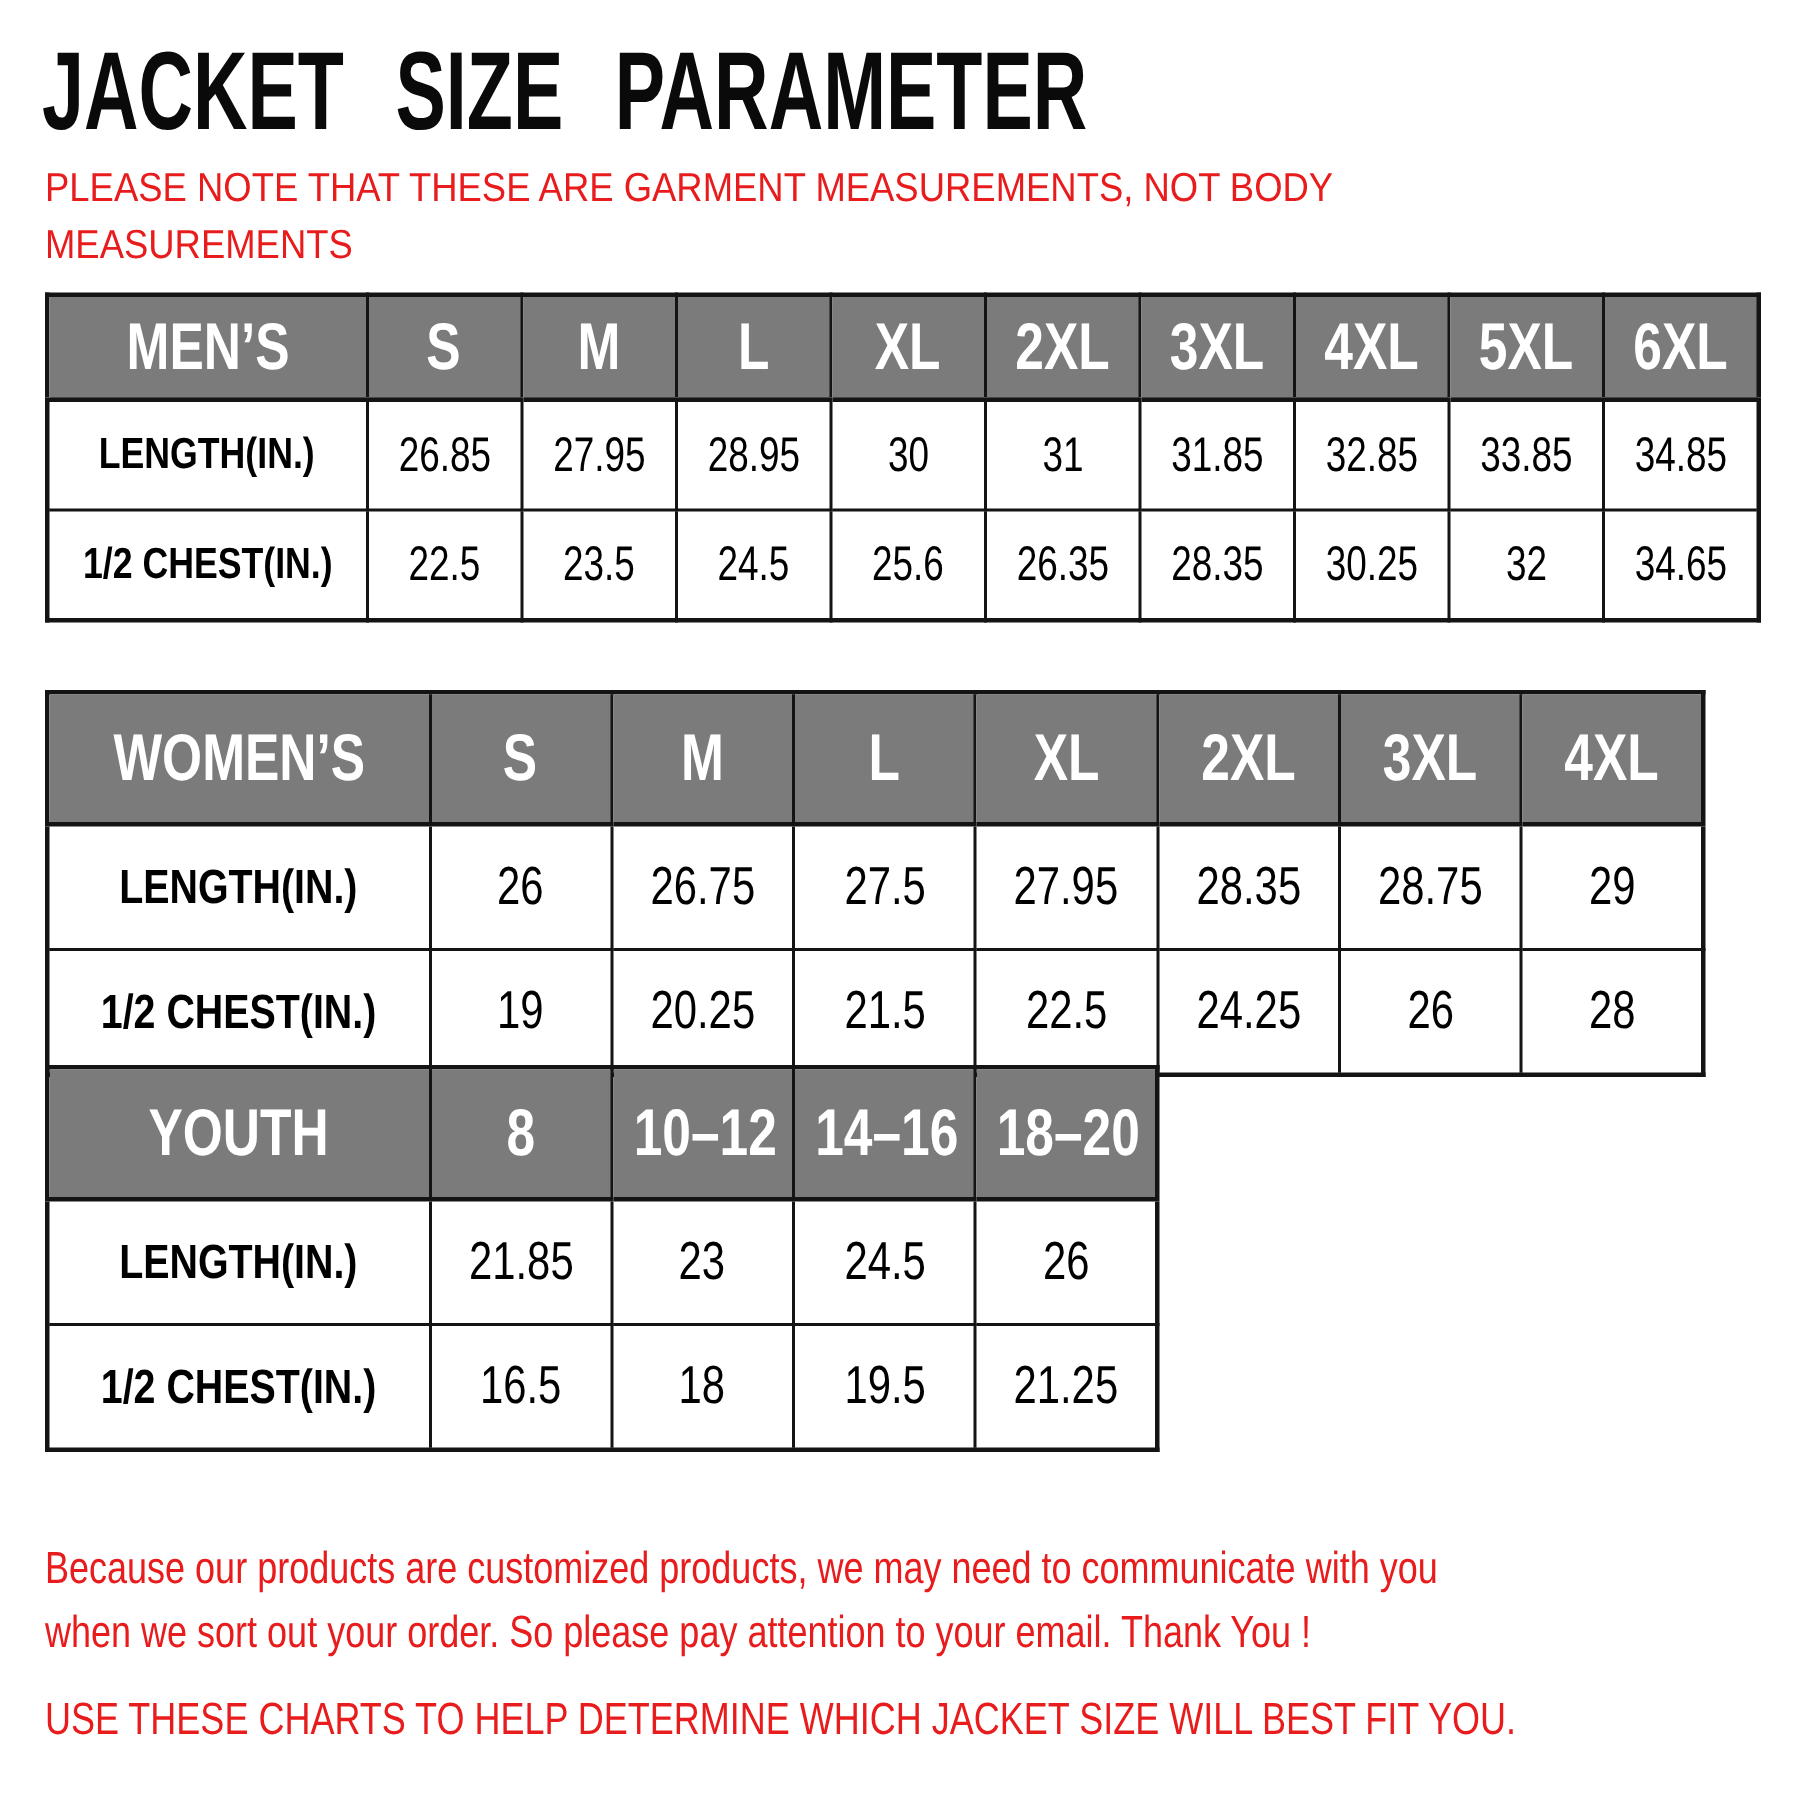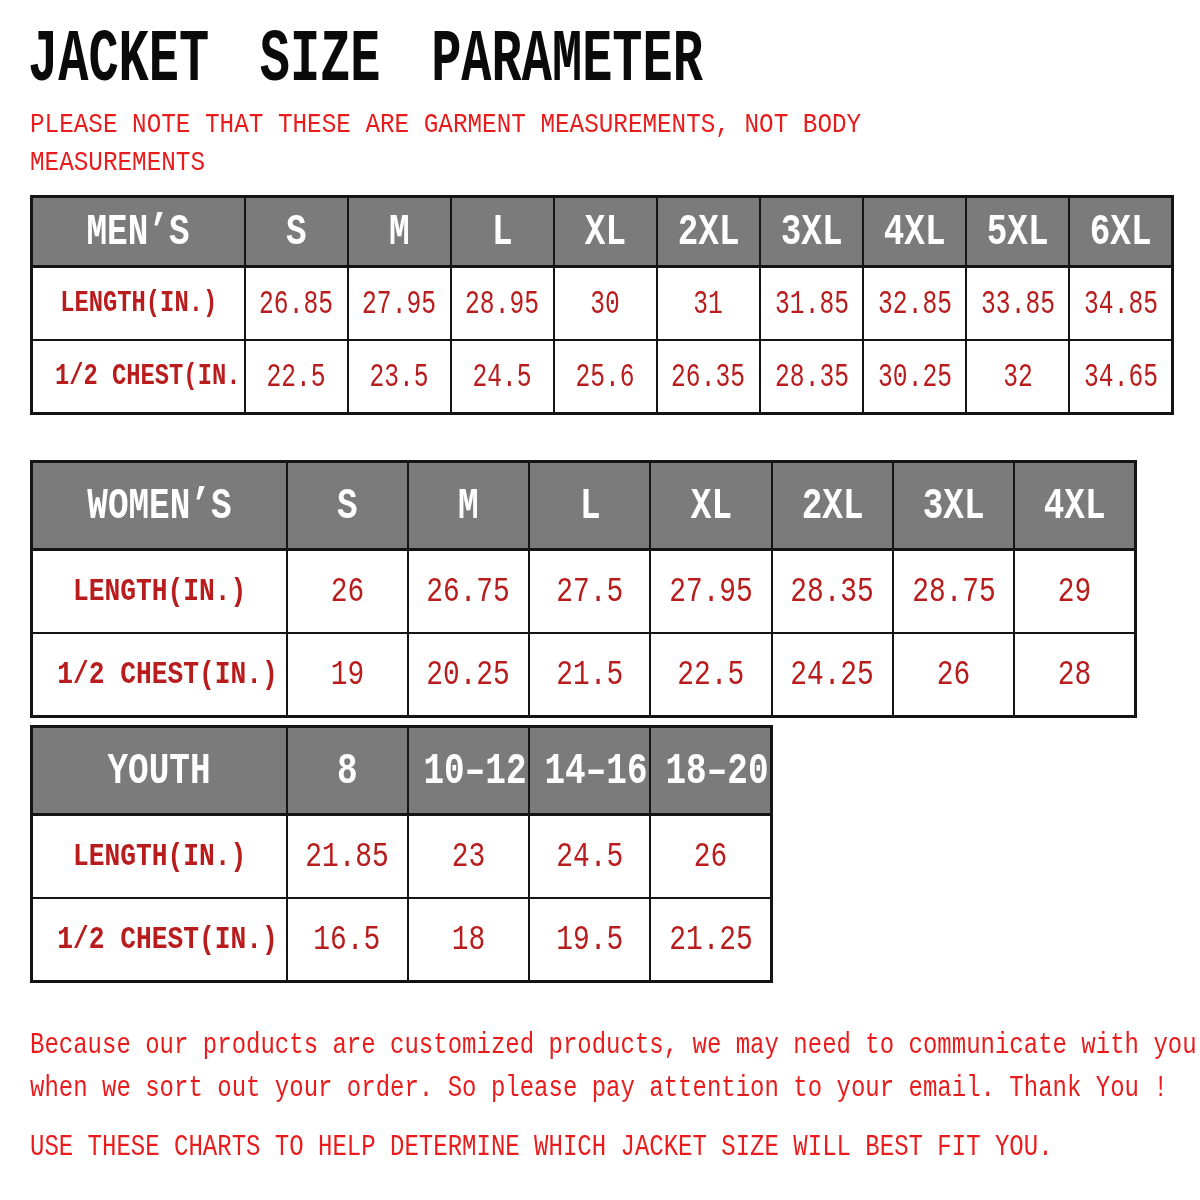--- a/index.html
+++ b/index.html
@@ -1,21 +1,21 @@
 <!DOCTYPE html>
 <html><head>
 <meta charset="utf-8">
 <style>
   html,body{margin:0;padding:0;}
   body{
     width:1200px;height:1200px;background:#ffffff;overflow:hidden;position:relative;
     font-family:"Liberation Sans","DejaVu Sans",sans-serif;
     -webkit-font-smoothing:antialiased;
   }
-  .page{position:absolute;inset:0;font-family:Liberation Mono, monospace;}
+  .page{position:absolute;inset:0;}
 
   
   .title{
     position:absolute;left:28px;top:18px;margin:0;
     font-size:74px;font-weight:bold;color:#0a0a0a;
     white-space:nowrap;letter-spacing:0px;word-spacing:30px;
     transform:scaleX(0.68);transform-origin:0 0;
   }
 
   
@@ -23,37 +23,37 @@
     position:absolute;left:30px;top:106px;
     color:var(--red);font-size:27px;line-height:38px;font-weight:500;
     white-space:nowrap;transform:scaleX(0.9);transform-origin:0 0;
   }
 
   
   .tbl{position:absolute;left:30px;}
   .tbl table{border-collapse:collapse;table-layout:fixed;width:100%;border:3px solid var(--line);}
   .tbl th,.tbl td{border:2px solid var(--line);text-align:center;vertical-align:middle;padding:0;overflow:hidden;}
   .tbl thead th{background:var(--gray);color:#ffffff;border-bottom-width:3px;font-weight:bold;}
-  .tbl td{color:#b91c1c;}
+  .tbl td{color:#000000;}
   .v{display:inline-block;white-space:nowrap;}
 
   .tbl thead .v{font-size:44px;transform:scale(0.78,1);}
   .tbl-men thead th{height:67px;}
   .tbl-men td{height:71px;}
   .tbl-men td .v{font-size:30px;transform:scale(0.82,1.08);}
   .tbl-men td.row-label .v{font-size:29px;font-weight:bold;transform:scale(0.82,1);}
 
   .tbl-wy thead th{height:85px;}
   .tbl-wy td{height:81px;}
   .tbl-wy td .v{font-size:34px;transform:scale(0.82,1.05);}
   .tbl-wy td.row-label .v{font-size:32px;font-weight:bold;transform:scale(0.82,1);}
 
   .tbl-men{top:195px;width:1144px;}
   .tbl-women{top:460px;width:1107px;}
-  .tbl-youth{top:725px;width:743px;}
+  .tbl-youth{top:710px;width:743px;}
 
   
   .footer-para{
     position:absolute;left:30px;top:1024px;
     color:var(--red);font-size:30px;line-height:43px;
     white-space:nowrap;transform:scaleX(0.8);transform-origin:0 0;
   }
   .footer-caps{
     position:absolute;left:30px;top:1130px;
     color:var(--red);font-size:30px;

